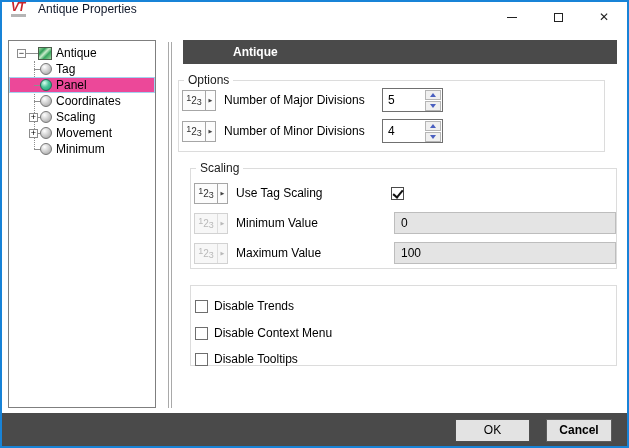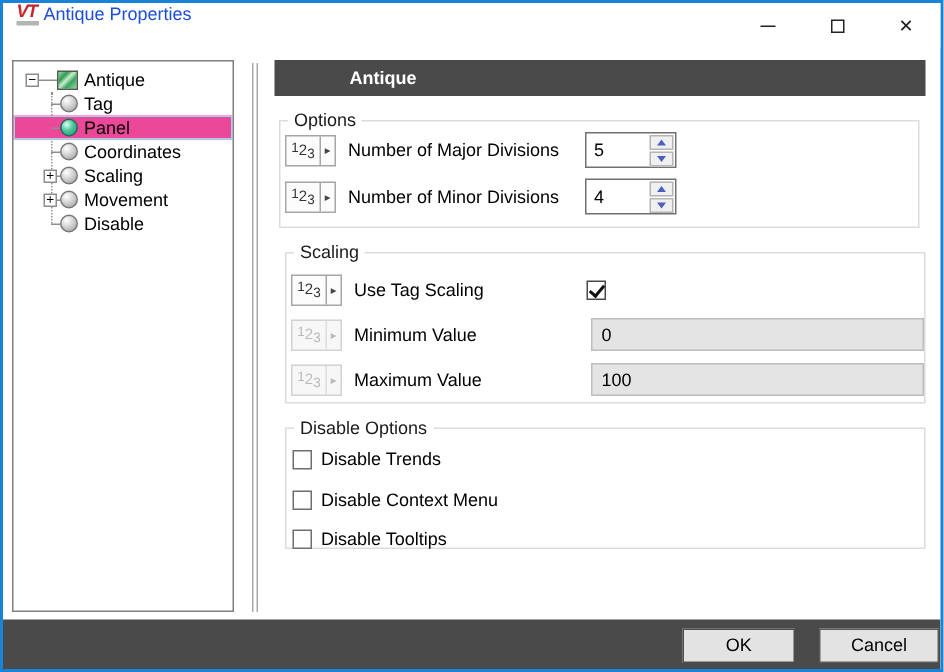--- a/index.html
+++ b/index.html
@@ -9,21 +9,21 @@
     position:relative; width:629px; height:448px;
     border:2px solid #1883d7; background:#fff;
     font-size:12px; color:#000; overflow:hidden;
   }
 
   
   .titlebar { position:absolute; left:0; top:0; width:625px; height:30px; background:#fff; display:flex; align-items:flex-start; }
   .logo { margin-left:9px; width:18px; display:flex; flex-direction:column; align-items:flex-start; }
   .logo-vt { color:#c9252b; font-weight:bold; font-style:italic; font-size:12px; letter-spacing:-1px; line-height:11px; }
   .logo-bar { width:15px; height:3px; background:#b5b5b5; margin-top:1px; }
-  .title-text { color:#1d4ed8; }
+  .title-text { margin-left:9px; color:#0f172a; }
   .controls { margin-left:auto; display:flex; height:100%; }
   .ctrl { width:46px; display:flex; align-items:center; justify-content:center; cursor:default; }
   .min-glyph { width:10px; height:1px; background:#222; }
   .max-glyph { width:9px; height:9px; border:1px solid #222; background:#fff; }
   .close-glyph { font-size:12px; color:#222; line-height:12px; }
 
   
   .tree-panel { position:absolute; left:6px; top:38px; width:148px; height:368px; border:1px solid #7f7f7f; background:#fff; }
   .tree { position:relative; padding-top:4px; }
   .tree-vline { position:absolute; left:25px; top:20px; height:88px; border-left:1px dotted #8e8e8e; }
@@ -49,21 +49,21 @@
   
   .splitter { position:absolute; left:166px; top:40px; width:4px; height:366px; background:#fff;
               border-left:1px solid #a9a9a9; border-right:1px solid #a9a9a9; }
 
   
   .panel-header { position:absolute; left:181px; top:38px; width:434px; height:24px; background:#4a4a4a;
                   color:#fff; font-weight:bold; line-height:24px; padding-left:50px; }
 
   .groupbox { position:absolute; border:1px solid #dcdcdc; background:#fff; }
   .legend { position:absolute; top:-8px; left:5px; background:#fff; padding:0 4px; color:#1a1a1a; }
-  #options-group { left:184px; top:78px;  width:427px; height:72px; }
+  #options-group { left:176px; top:78px;  width:427px; height:72px; }
   #scaling-group { left:188px; top:166px; width:427px; height:101px; }
   #disable-group { left:188px; top:283px; width:427px; height:81px; }
 
   .prop-row { position:absolute; left:3px; height:24px; display:flex; align-items:center; }
 
   .num-btn { width:34px; height:21px; border:1px solid #a6a6a6; background:#fcfcfc; display:flex; }
   .num-btn .digits { flex:1; display:flex; align-items:center; justify-content:center; font-size:9px; color:#333; }
   .num-btn .d1 { position:relative; top:-2px; }
   .num-btn .d2 { font-size:10px; }
   .num-btn .d3 { position:relative; top:2px; }
@@ -90,21 +90,21 @@
                 background:#e4e4e4; line-height:20px; padding-left:6px; color:#000; }
 
   .chk-row { position:absolute; left:4px; height:16px; display:flex; align-items:center; }
   .chk-row .chk-label { margin-left:6px; }
 
   
   .footer { position:absolute; left:0; top:411px; width:625px; height:33px; background:#4a4a4a; }
   .footer .btn { position:absolute; top:6px; height:23px; background:#e3e3e3; border:1px solid #5c5c5c;
                  font-family:inherit; font-size:12px; color:#000; text-align:center; line-height:21px; cursor:default; }
   #ok-btn { left:453px; width:75px; border-color:#4d4d4d; }
-  #cancel-btn { left:544px; width:80px; }
+  #cancel-btn { left:544px; width:66px;font-weight:bold; }
 </style>
 </head>
 <body>
 
 <div class="window">
 
   <div class="titlebar">
     <div class="logo">
       <span class="logo-vt">VT</span>
       <span class="logo-bar"></span>
@@ -162,21 +162,21 @@
       <div class="tree-row child-exp">
         <span class="expander">+</span>
         <span class="stub"></span>
         <span class="sphere gray"></span>
         <span class="tree-label">Movement</span>
       </div>
 
       <div class="tree-row child-plain">
         <span class="stub"></span>
         <span class="sphere gray"></span>
-        <span class="tree-label">Disable</span>
+        <span class="tree-label">Minimum</span>
       </div>
     </div>
   </div>
 
   <div class="splitter"></div>
 
   <div class="panel-header">Antique</div>
 
   <div class="groupbox" id="options-group">
     <span class="legend">Options</span>
@@ -265,21 +265,20 @@
             <span class="d3">3</span>
         </span>
         <span class="arrow-seg">▶</span>
       </div>
       <span class="prop-label">Maximum Value</span>
       <span class="text-input">100</span>
     </div>
   </div>
 
   <div class="groupbox" id="disable-group">
-    <span class="legend">Disable Options</span>
 
     <div class="chk-row" style="top:12px;">
       <span class="checkbox unchecked"></span>
       <span class="chk-label">Disable Trends</span>
     </div>
     <div class="chk-row" style="top:39px;">
       <span class="checkbox unchecked"></span>
       <span class="chk-label">Disable Context Menu</span>
     </div>
     <div class="chk-row" style="top:65px;">

